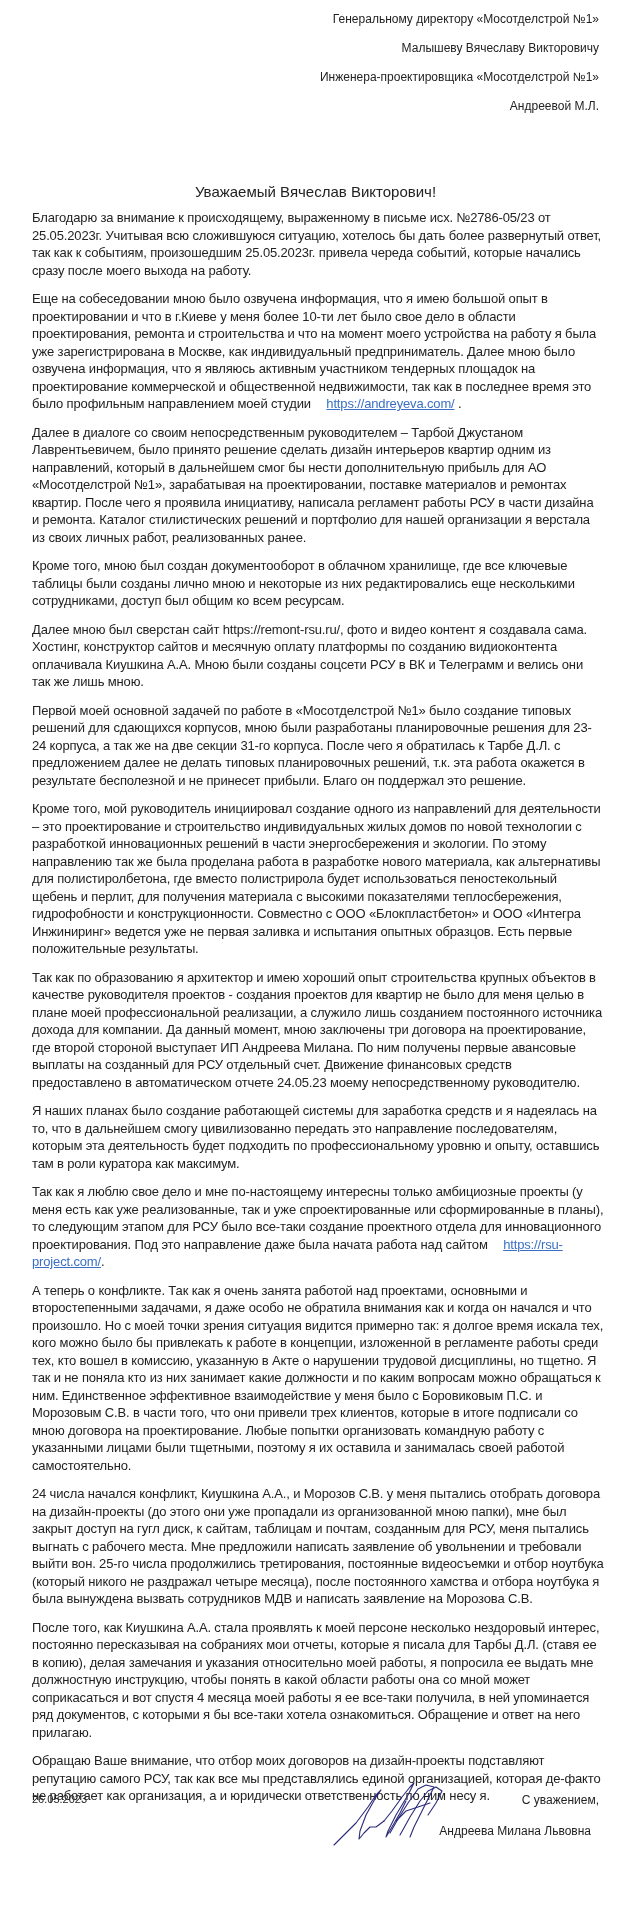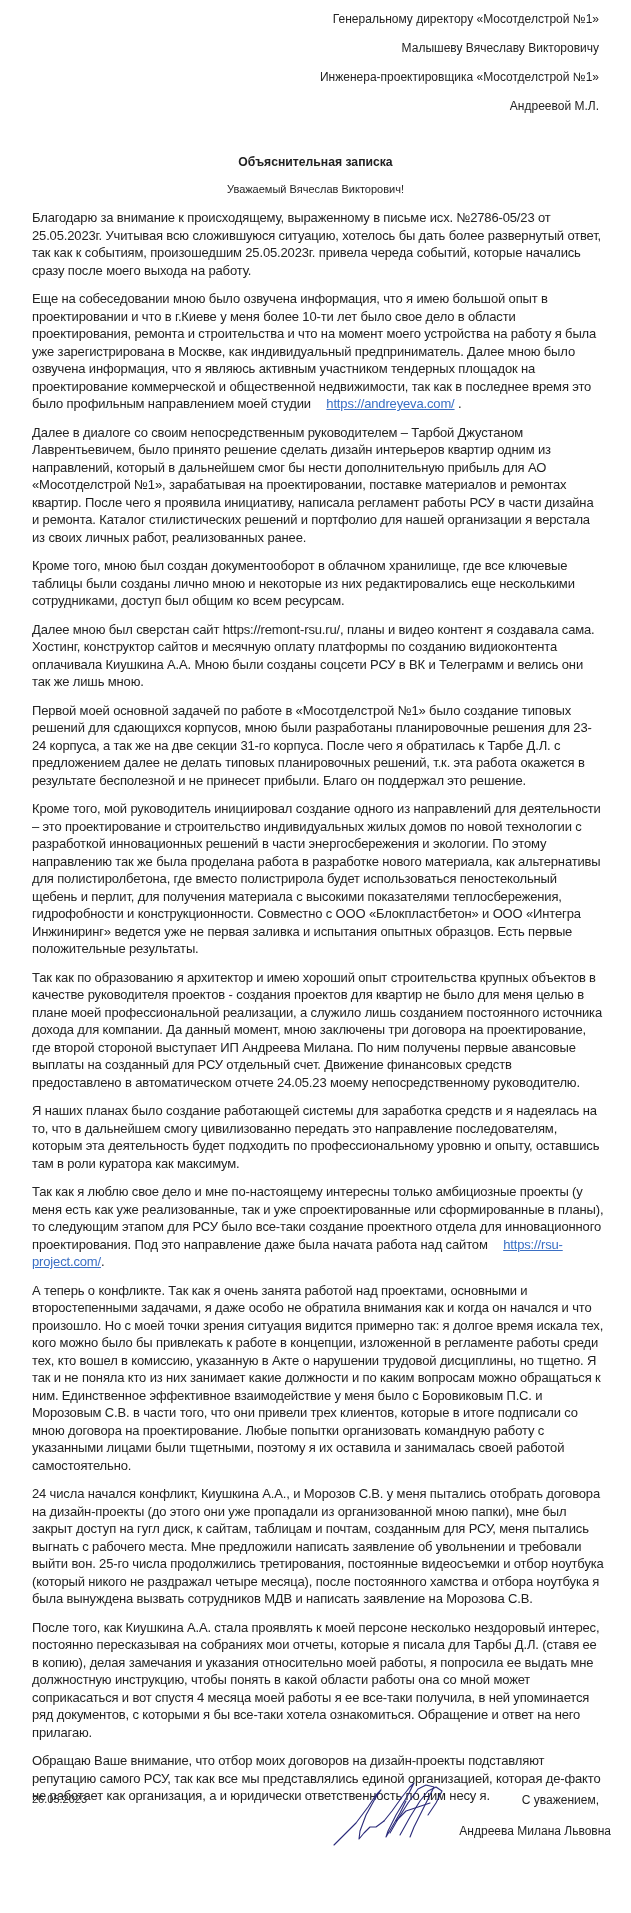--- a/index.html
+++ b/index.html
@@ -17,54 +17,53 @@
     font-size: 12px; line-height: 14px;
   }
   .addressee div { margin-bottom: 15px; height: 14px; white-space: nowrap; }
   .addressee .b { font-weight: normal; }
   .title {
     position: absolute; left: 0; width: 631px; top: 155px; text-align: center;
     font-weight: bold; font-size: 12.2px;
   }
   .greeting {
     position: absolute; left: 0; width: 631px; top: 183px; text-align: center;
-    font-size: 11px;
+    font-size: 15px;
   }
   .body {
     position: absolute; left: 32px; top: 209px; width: 572px;
     font-size: 13px; line-height: 17.5px; letter-spacing: -0.15px;
   }
   .body p { margin: 0 0 11px 0; }
   .link { color: #3a6fc4; text-decoration: underline; cursor: pointer; padding-left: 12px; }
   .date { position: absolute; left: 32px; top: 1793px; font-size: 11px; }
   .regards { position: absolute; right: 32px; top: 1793px; font-size: 12px; text-align: right; }
-  .signer { position: absolute; right: 20px; top: 1824px; font-size: 12px; text-align: right; }
+  .signer { position: absolute; right: 40px; top: 1824px; font-size: 12px; text-align: right; }
   .signature { position: absolute; left: 326px; top: 1781px; width: 140px; height: 70px; }
 </style>
 </head>
 <body>
 
 <div class="page">
 
   <div class="addressee">
     <div>Генеральному директору «Мосотделстрой №1»</div>
     <div class="b">Малышеву Вячеславу Викторовичу</div>
     <div>Инженера-проектировщика «Мосотделстрой №1»</div>
     <div class="b">Андреевой М.Л.</div>
   </div>
 
-  <div class="title">Объяснительная записка</div>
   <div class="greeting">Уважаемый Вячеслав Викторович!</div>
 
   <div class="body">
     <p>Благодарю за внимание к происходящему, выраженному в письме исх. №2786-05/23 от 25.05.2023г. Учитывая всю сложившуюся ситуацию, хотелось бы дать более развернутый ответ, так как к событиям, произошедшим 25.05.2023г. привела череда событий, которые начались сразу после моего выхода на работу.</p>
     <p><span>Еще на собеседовании мною было озвучена информация, что я имею большой опыт в проектировании и что в г.Киеве у меня более 10-ти лет было свое дело в области проектирования, ремонта и строительства и что на момент моего устройства на работу я была уже зарегистрирована в Москве, как индивидуальный предприниматель. Далее мною было озвучена информация, что я являюсь активным участником тендерных площадок на проектирование коммерческой и общественной недвижимости, так как в последнее время это было профильным направлением моей студии </span><span class="link">https://andreyeva.com/</span><span> .</span></p>
     <p>Далее в диалоге со своим непосредственным руководителем – Тарбой Джустаном Лаврентьевичем, было принято решение сделать дизайн интерьеров квартир одним из направлений, который в дальнейшем смог бы нести дополнительную прибыль для АО «Мосотделстрой №1», зарабатывая на проектировании, поставке материалов и ремонтах квартир. После чего я проявила инициативу, написала регламент работы РСУ в части дизайна и ремонта. Каталог стилистических решений и портфолио для нашей организации я верстала из своих личных работ, реализованных ранее.</p>
     <p>Кроме того, мною был создан документооборот в облачном хранилище, где все ключевые таблицы были созданы лично мною и некоторые из них редактировались еще несколькими сотрудниками, доступ был общим ко всем ресурсам.</p>
-    <p>Далее мною был сверстан сайт https://remont-rsu.ru/, планы и видео контент я создавала сама. Хостинг, конструктор сайтов и месячную оплату платформы по созданию видиоконтента оплачивала Киушкина А.А. Мною были созданы соцсети РСУ в ВК и Телеграмм и велись они так же лишь мною.</p>
+    <p>Далее мною был сверстан сайт https://remont-rsu.ru/, фото и видео контент я создавала сама. Хостинг, конструктор сайтов и месячную оплату платформы по созданию видиоконтента оплачивала Киушкина А.А. Мною были созданы соцсети РСУ в ВК и Телеграмм и велись они так же лишь мною.</p>
     <p>Первой моей основной задачей по работе в «Мосотделстрой №1» было создание типовых решений для сдающихся корпусов, мною были разработаны планировочные решения для 23-24 корпуса, а так же на две секции 31-го корпуса. После чего я обратилась к Тарбе Д.Л. с предложением далее не делать типовых планировочных решений, т.к. эта работа окажется в результате бесполезной и не принесет прибыли. Благо он поддержал это решение.</p>
     <p>Кроме того, мой руководитель инициировал создание одного из направлений для деятельности – это проектирование и строительство индивидуальных жилых домов по новой технологии с разработкой инновационных решений в части энергосбережения и экологии. По этому направлению так же была проделана работа в разработке нового материала, как альтернативы для полистиролбетона, где вместо полистрирола будет использоваться пеностекольный щебень и перлит, для получения материала с высокими показателями теплосбережения, гидрофобности и конструкционности. Совместно с ООО «Блокпластбетон» и ООО «Интегра Инжиниринг» ведется уже не первая заливка и испытания опытных образцов. Есть первые положительные результаты.</p>
     <p>Так как по образованию я архитектор и имею хороший опыт строительства крупных объектов в качестве руководителя проектов - создания проектов для квартир не было для меня целью в плане моей профессиональной реализации, а служило лишь созданием постоянного источника дохода для компании. Да данный момент, мною заключены три договора на проектирование, где второй стороной выступает ИП Андреева Милана. По ним получены первые авансовые выплаты на созданный для РСУ отдельный счет. Движение финансовых средств предоставлено в автоматическом отчете 24.05.23 моему непосредственному руководителю.</p>
     <p>Я наших планах было создание работающей системы для заработка средств и я надеялась на то, что в дальнейшем смогу цивилизованно передать это направление последователям, которым эта деятельность будет подходить по профессиональному уровню и опыту, оставшись там в роли куратора как максимум.</p>
     <p><span>Так как я люблю свое дело и мне по-настоящему интересны только амбициозные проекты (у меня есть как уже реализованные, так и уже спроектированные или сформированные в планы), то следующим этапом для РСУ было все-таки создание проектного отдела для инновационного проектирования. Под это направление даже была начата работа над сайтом </span><span class="link">https://rsu-project.com/</span><span>.</span></p>
     <p>А теперь о конфликте. Так как я очень занята работой над проектами, основными и второстепенными задачами, я даже особо не обратила внимания как и когда он начался и что произошло. Но с моей точки зрения ситуация видится примерно так: я долгое время искала тех, кого можно было бы привлекать к работе в концепции, изложенной в регламенте работы среди тех, кто вошел в комиссию, указанную в Акте о нарушении трудовой дисциплины, но тщетно. Я так и не поняла кто из них занимает какие должности и по каким вопросам можно обращаться к ним. Единственное эффективное взаимодействие у меня было с Боровиковым П.С. и Морозовым С.В. в части того, что они привели трех клиентов, которые в итоге подписали со мною договора на проектирование. Любые попытки организовать командную работу с указанными лицами были тщетными, поэтому я их оставила и занималась своей работой самостоятельно.</p>
     <p>24 числа начался конфликт, Киушкина А.А., и Морозов С.В. у меня пытались отобрать договора на дизайн-проекты (до этого они уже пропадали из организованной мною папки), мне был закрыт доступ на гугл диск, к сайтам, таблицам и почтам, созданным для РСУ, меня пытались выгнать с рабочего места. Мне предложили написать заявление об увольнении и требовали выйти вон. 25-го числа продолжились третирования, постоянные видеосъемки и отбор ноутбука (который никого не раздражал четыре месяца), после постоянного хамства и отбора ноутбука я была вынуждена вызвать сотрудников МДВ и написать заявление на Морозова С.В.</p>
     <p>После того, как Киушкина А.А. стала проявлять к моей персоне несколько нездоровый интерес, постоянно пересказывая на собраниях мои отчеты, которые я писала для Тарбы Д.Л. (ставя ее в копию), делая замечания и указания относительно моей работы, я попросила ее выдать мне должностную инструкцию, чтобы понять в какой области работы она со мной может соприкасаться и вот спустя 4 месяца моей работы я ее все-таки получила, в ней упоминается ряд документов, с которыми я бы все-таки хотела ознакомиться. Обращение и ответ на него прилагаю.</p>
     <p>Обращаю Ваше внимание, что отбор моих договоров на дизайн-проекты подставляют репутацию самого РСУ, так как все мы представлялись единой организацией, которая де-факто не работает как организация, а и юридически ответственность по ним несу я.</p>
   </div>

